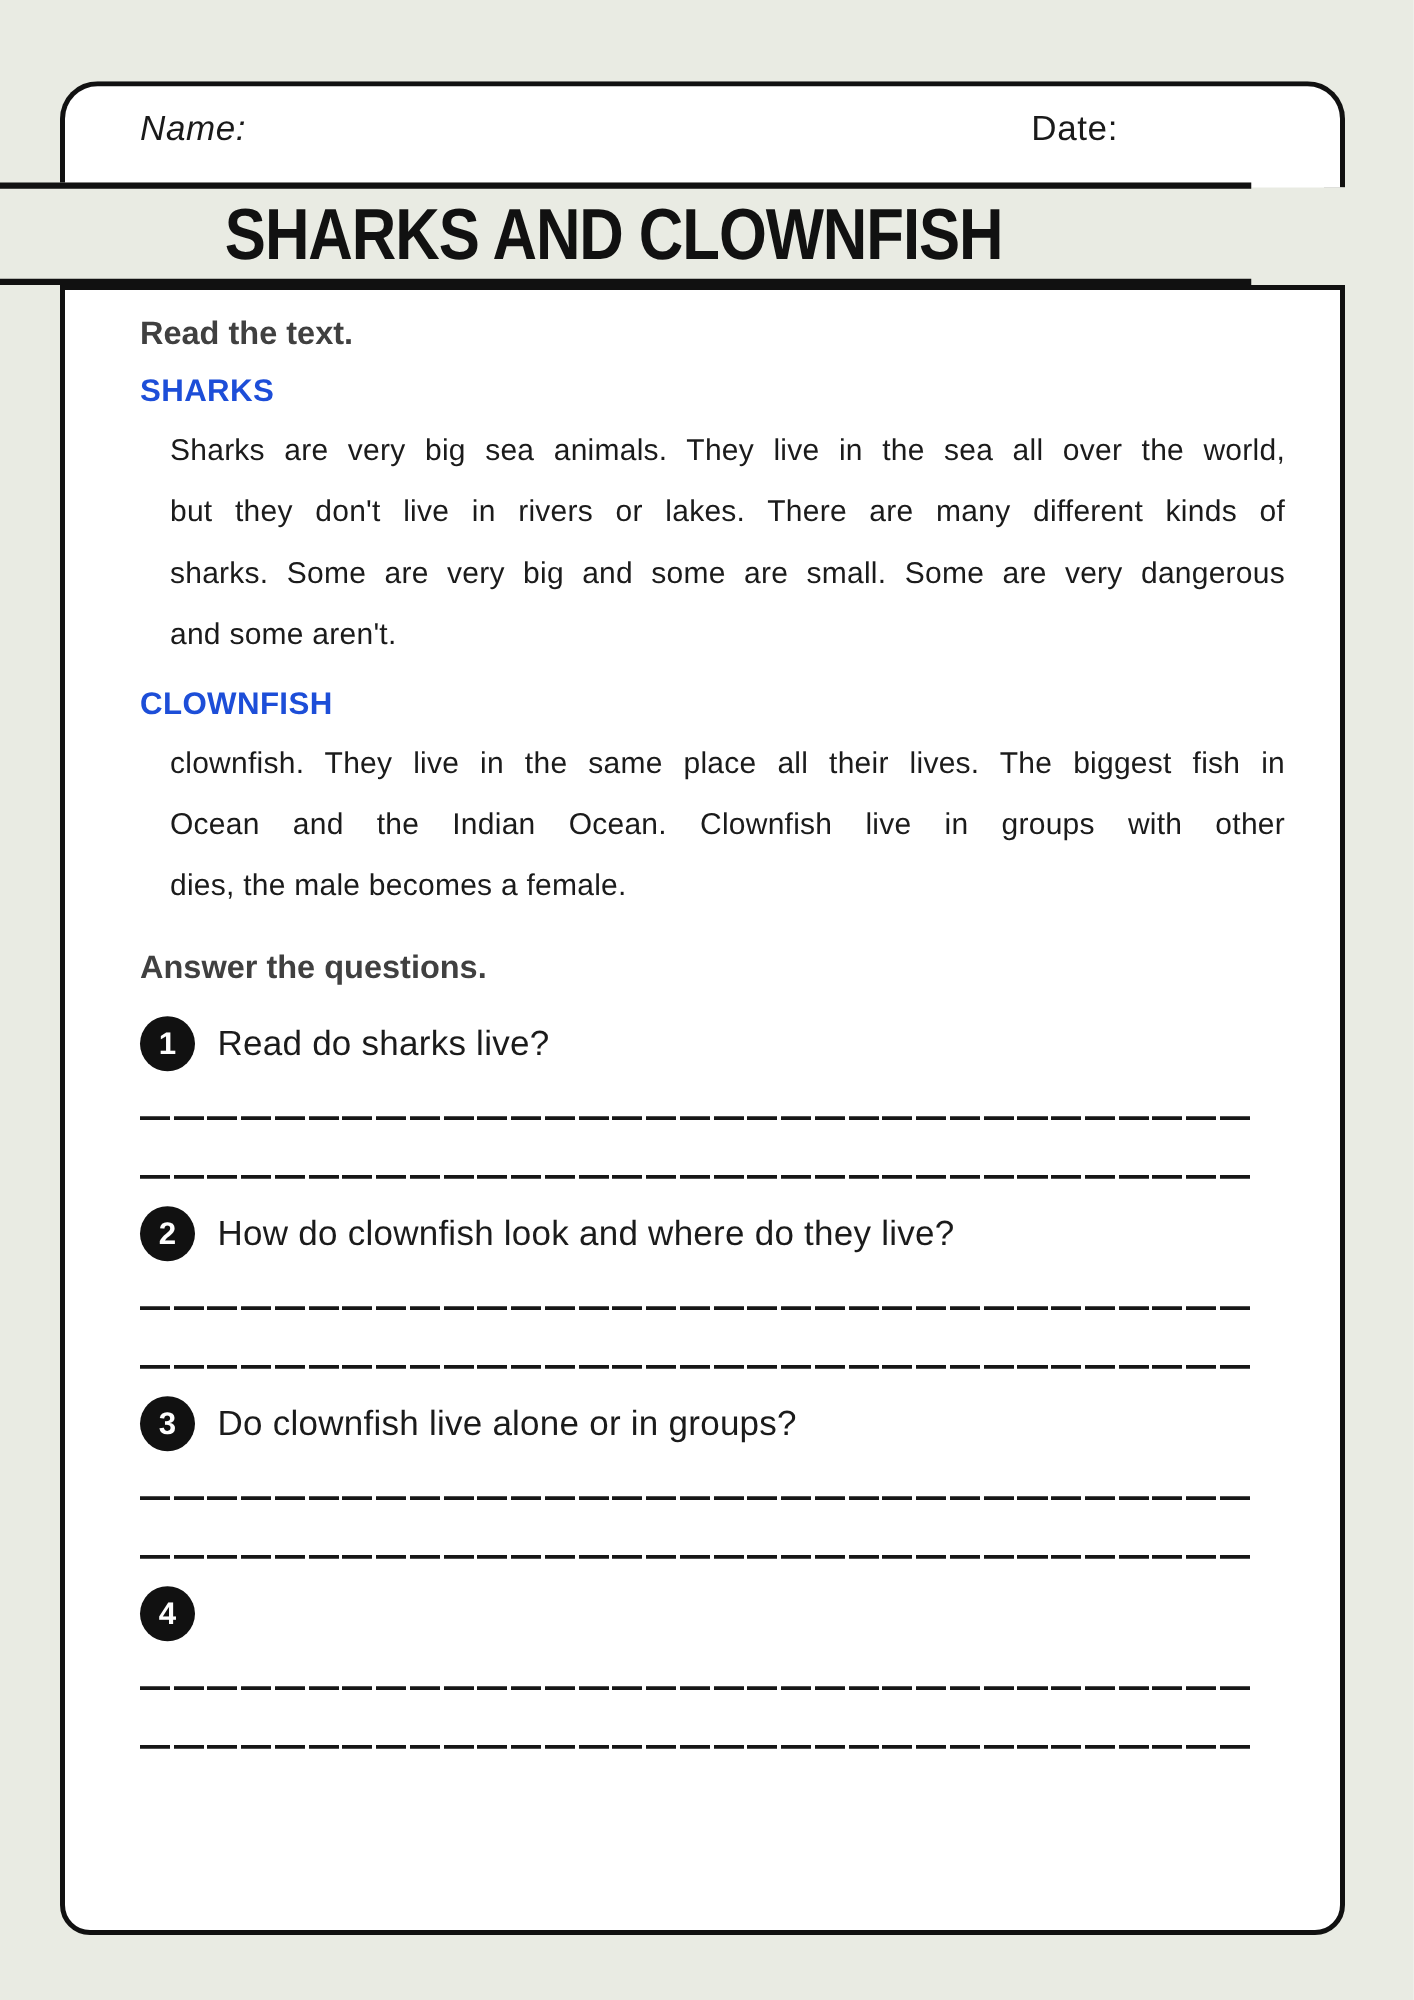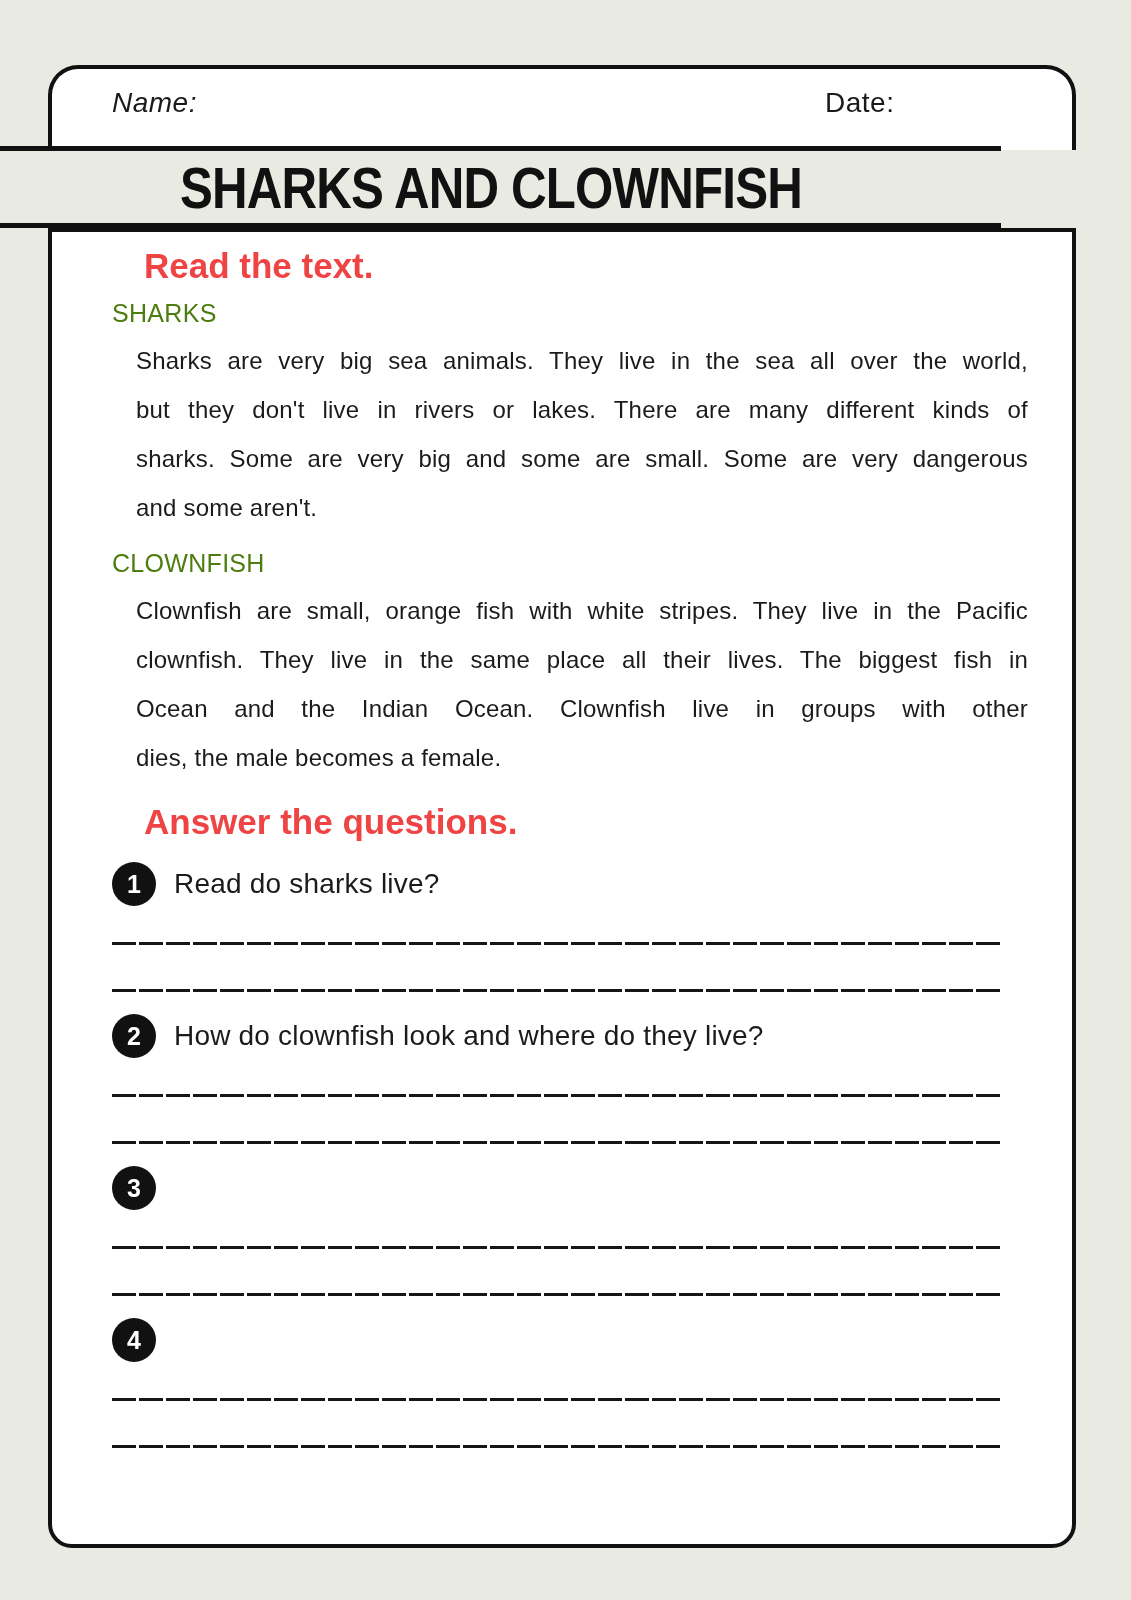--- a/index.html
+++ b/index.html
@@ -48,27 +48,27 @@
   .content{
     position:absolute;left:48px;top:228px;width:1028px;height:1320px;
     background:#ffffff;
     border:4px solid #111;
     border-radius:0 0 24px 24px;
     box-sizing:border-box;
     padding:10px 44px 0 60px;
   }
 
   .h-inst{
-    font-size:35px;font-weight:700;line-height:36px;color:#ef4444;margin-left:32px;
+    font-size:26px;font-weight:700;line-height:36px;color:#404040;
   }
   .h-read{margin-top:6px;}
   .h-answer{margin-top:22px;}
 
   .sec-head{
-    font-size:25px;font-weight:400;line-height:30px;color:#4d7c0f;
+    font-size:25px;font-weight:700;line-height:30px;color:#1d4ed8;
     letter-spacing:.3px;
   }
   .sec-head.sharks{margin-top:14px;}
   .sec-head.clownfish{margin-top:16px;}
 
   .para{margin-top:8px;margin-left:24px;}
   .jl{
     font-size:24px;line-height:49px;color:#1b1b1b;
     text-align:justify;text-align-last:justify;
     letter-spacing:.2px;
@@ -115,21 +115,20 @@
     <div class="sec-head sharks">SHARKS</div>
     <div class="para">
       <div class="jl">Sharks are very big sea animals. They live in the sea all over the world,</div>
       <div class="jl">but they don't live in rivers or lakes. There are many different kinds of</div>
       <div class="jl">sharks. Some are very big and some are small. Some are very dangerous</div>
       <div class="jl last">and some aren't.</div>
     </div>
 
     <div class="sec-head clownfish">CLOWNFISH</div>
     <div class="para">
-      <div class="jl">Clownfish are small, orange fish with white stripes. They live in the Pacific</div>
       <div class="jl">clownfish. They live in the same place all their lives. The biggest fish in</div>
       <div class="jl">Ocean and the Indian Ocean. Clownfish live in groups with other</div>
       <div class="jl last">dies, the male becomes a female.</div>
     </div>
 
     <div class="h-inst h-answer">Answer the questions.</div>
 
     <div class="q">
       <div class="q-row">
         <div class="q-num">1</div>
@@ -144,20 +143,21 @@
         <div class="q-num">2</div>
         <div class="q-text">How do clownfish look and where do they live?</div>
       </div>
       <div class="a-line first"></div>
       <div class="a-line"></div>
     </div>
 
     <div class="q">
       <div class="q-row">
         <div class="q-num">3</div>
+        <div class="q-text">Do clownfish live alone or in groups?</div>
       </div>
       <div class="a-line first"></div>
       <div class="a-line"></div>
     </div>
 
     <div class="q">
       <div class="q-row">
         <div class="q-num">4</div>
       </div>
       <div class="a-line first"></div>

